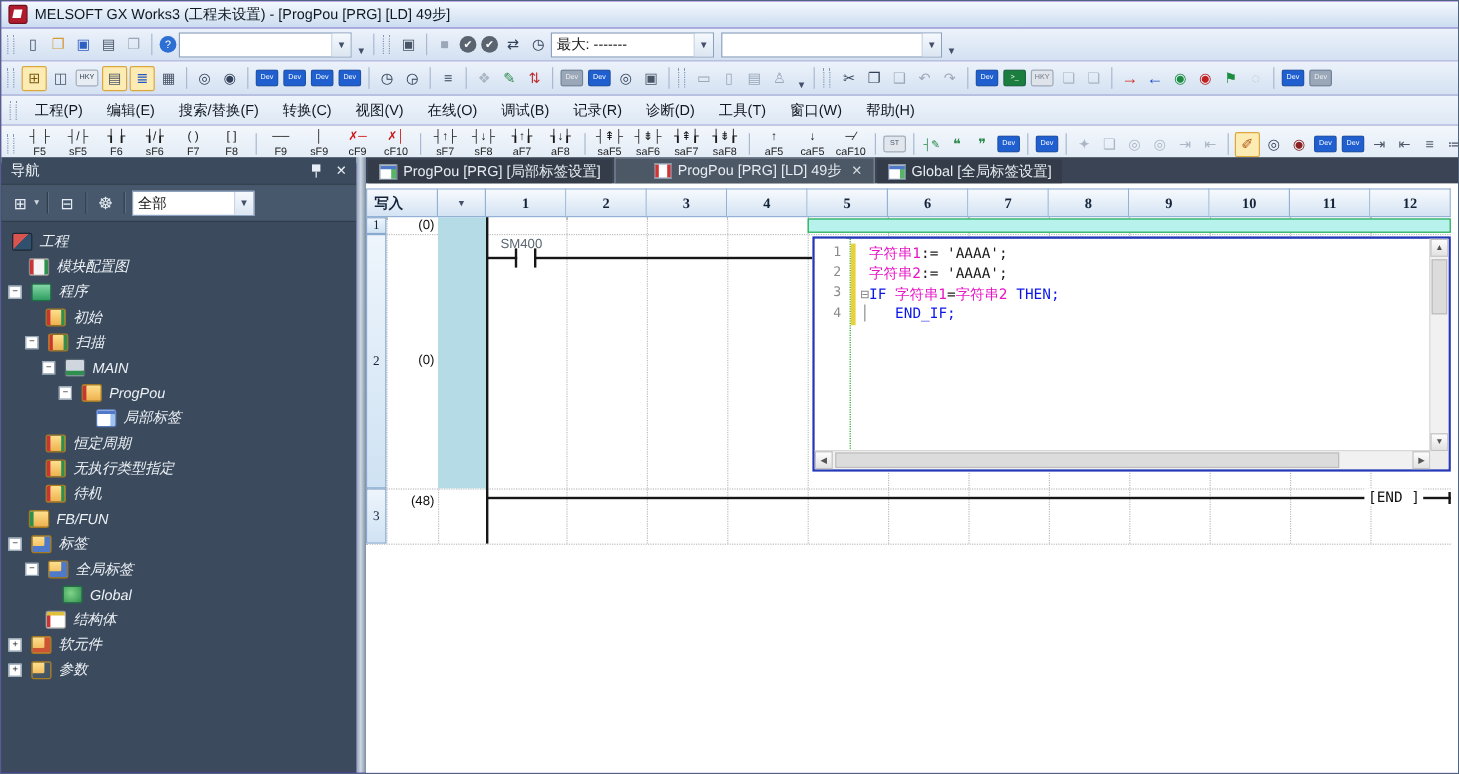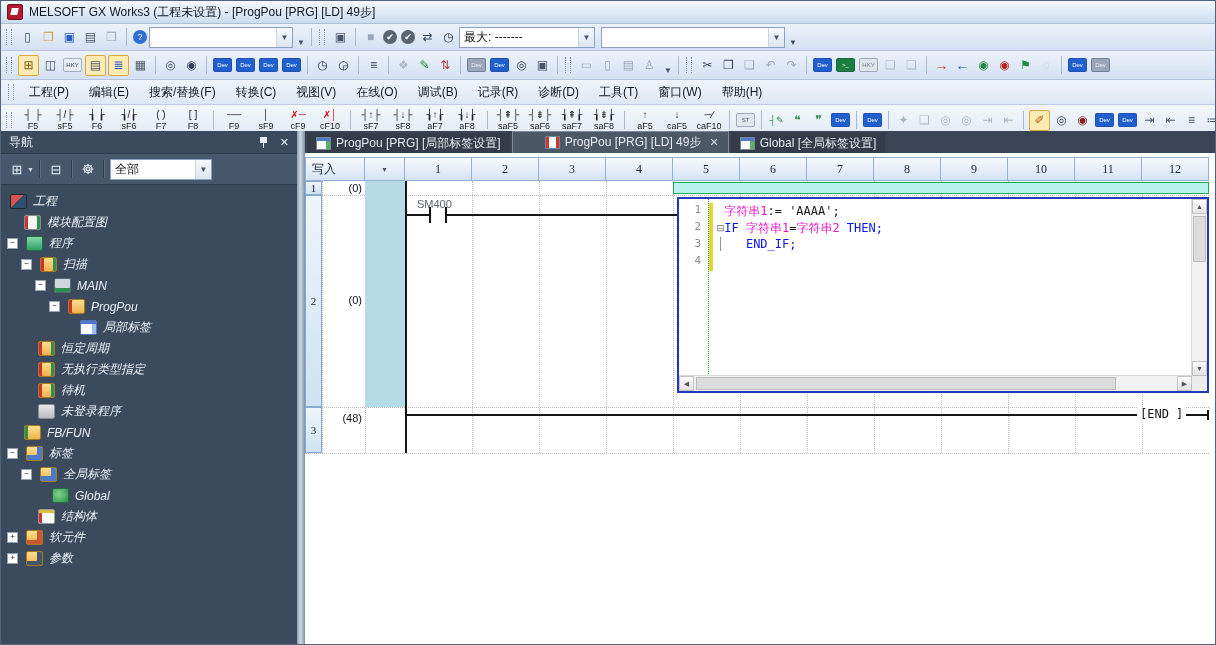--- a/index.html
+++ b/index.html
@@ -78,21 +78,21 @@
   
   .editor{flex:1;display:flex;flex-direction:column;background:#fff;min-width:0;}
   .tabbar{height:22px;background:#3a4454;display:flex;align-items:flex-end;padding-left:2px;gap:2px;flex:none;}
   .tab{height:20px;display:flex;align-items:center;padding:0 9px;background:#333c48;color:#e6ebf1;font-size:12px;gap:5px;white-space:nowrap;}
   .tab.active{background:#4d5866;border:1px solid #7e8a9b;border-bottom:none;height:21px;padding-left:32px;}
   .tclose{color:#d4dbe2;font-size:11px;margin-left:3px;}
   .tabicon{width:13px;height:11px;background:#fff;border:1px solid #76869a;flex:none;}
   .tabicon.table{box-shadow:inset 0 3px 0 #4f79c9,inset -4px 0 0 #58b568;}
   .tabicon.ladder{box-shadow:inset 3px 0 0 #d23333,inset -3px 0 0 #d23333;}
   .ladder{position:relative;flex:1;background:#fff;overflow:hidden;}
-  .lh{position:absolute;top:4px;left:0;height:24px;display:flex;}
+  .lh{position:absolute;top:4px;left:0;height:24px;display:flex;font-weight:bold;}
   .lhc{background:linear-gradient(#f7fafd,#d4e3f3);border:1px solid #93b1d4;border-left:none;display:flex;
       align-items:center;justify-content:center;font-size:12px;color:#14233a;box-sizing:border-box;
       font-family:"Liberation Serif",serif;}
   .lhc.first{border-left:1px solid #93b1d4;font-family:"Liberation Sans",sans-serif;justify-content:flex-start;padding-left:6px;}
   .gv{position:absolute;top:28px;height:272px;border-left:1px dotted #bcbcbc;width:0;}
   .gh{position:absolute;left:0;width:904px;border-top:1px dotted #bcbcbc;height:0;}
   .rlab{position:absolute;left:0;width:17px;background:linear-gradient(#eef5fc,#cfe2f3);border:1px solid #88aad0;
       box-sizing:border-box;display:flex;align-items:center;justify-content:center;font-size:11px;color:#14233a;
       font-family:"Liberation Serif",serif;}
   .step{position:absolute;left:17px;width:40px;text-align:right;font-size:11px;color:#111;}
@@ -399,20 +399,26 @@
               <span class="tlabel">模块配置图</span>
             </span>
           </div>
         <div class="trow" style="padding-left:6px">
             <span class="exp">−</span>
             <span class="hlrow">
               <span class="nico ni-folder-green"></span>
               <span class="tlabel">程序</span>
             </span>
           </div>
+        <div class="trow" style="padding-left:34px">
+            <span class="hlrow">
+              <span class="nico ni-prog"></span>
+              <span class="tlabel">初始</span>
+            </span>
+          </div>
         <div class="trow" style="padding-left:20px">
             <span class="exp">−</span>
             <span class="hlrow">
               <span class="nico ni-prog"></span>
               <span class="tlabel">扫描</span>
             </span>
           </div>
         <div class="trow" style="padding-left:34px">
             <span class="exp">−</span>
             <span class="hlrow">
@@ -442,26 +448,20 @@
         <div class="trow" style="padding-left:34px">
             <span class="hlrow">
               <span class="nico ni-prog"></span>
               <span class="tlabel">无执行类型指定</span>
             </span>
           </div>
         <div class="trow" style="padding-left:34px">
             <span class="hlrow">
               <span class="nico ni-prog"></span>
               <span class="tlabel">待机</span>
-            </span>
-          </div>
-        <div class="trow" style="padding-left:34px">
-            <span class="hlrow">
-              <span class="nico ni-folder-gray"></span>
-              <span class="tlabel">未登录程序</span>
             </span>
           </div>
         <div class="trow" style="padding-left:20px">
             <span class="hlrow">
               <span class="nico ni-fbfun"></span>
               <span class="tlabel">FB/FUN</span>
             </span>
           </div>
         <div class="trow" style="padding-left:6px">
             <span class="exp">−</span>
@@ -582,20 +582,21 @@
           <div class="stgut">
             <div>1</div>
             <div>2</div>
             <div>3</div>
             <div>4</div>
           </div>
           <div class="gsep"></div>
           <div class="ybar"></div>
           <div class="stcode">
             <div class="ln"><span class="tk"> </span><span class="tm">字符串1</span><span class="tk">:= 'AAAA';</span></div>
+            <div class="ln"><span class="tk"> </span><span class="tm">字符串2</span><span class="tk">:= 'AAAA';</span></div>
             <div class="ln"><span class="tg">⊟</span><span class="tb-kw">IF </span><span class="tm">字符串1</span><span class="tk">=</span><span class="tm">字符串2</span><span class="tb-kw"> THEN;</span></div>
             <div class="ln"><span class="tg">│</span><span class="tk">   </span><span class="tb-kw">END_IF;</span></div>
           </div>
           <div class="vscroll">
             <div class="sbtn" style="top:0;right:0">▲</div>
             <div class="thumbv"></div>
             <div class="sbtn" style="bottom:0;right:0">▼</div>
           </div>
           <div class="hscroll">
             <div class="sbtn" style="left:0;top:0">◀</div>

